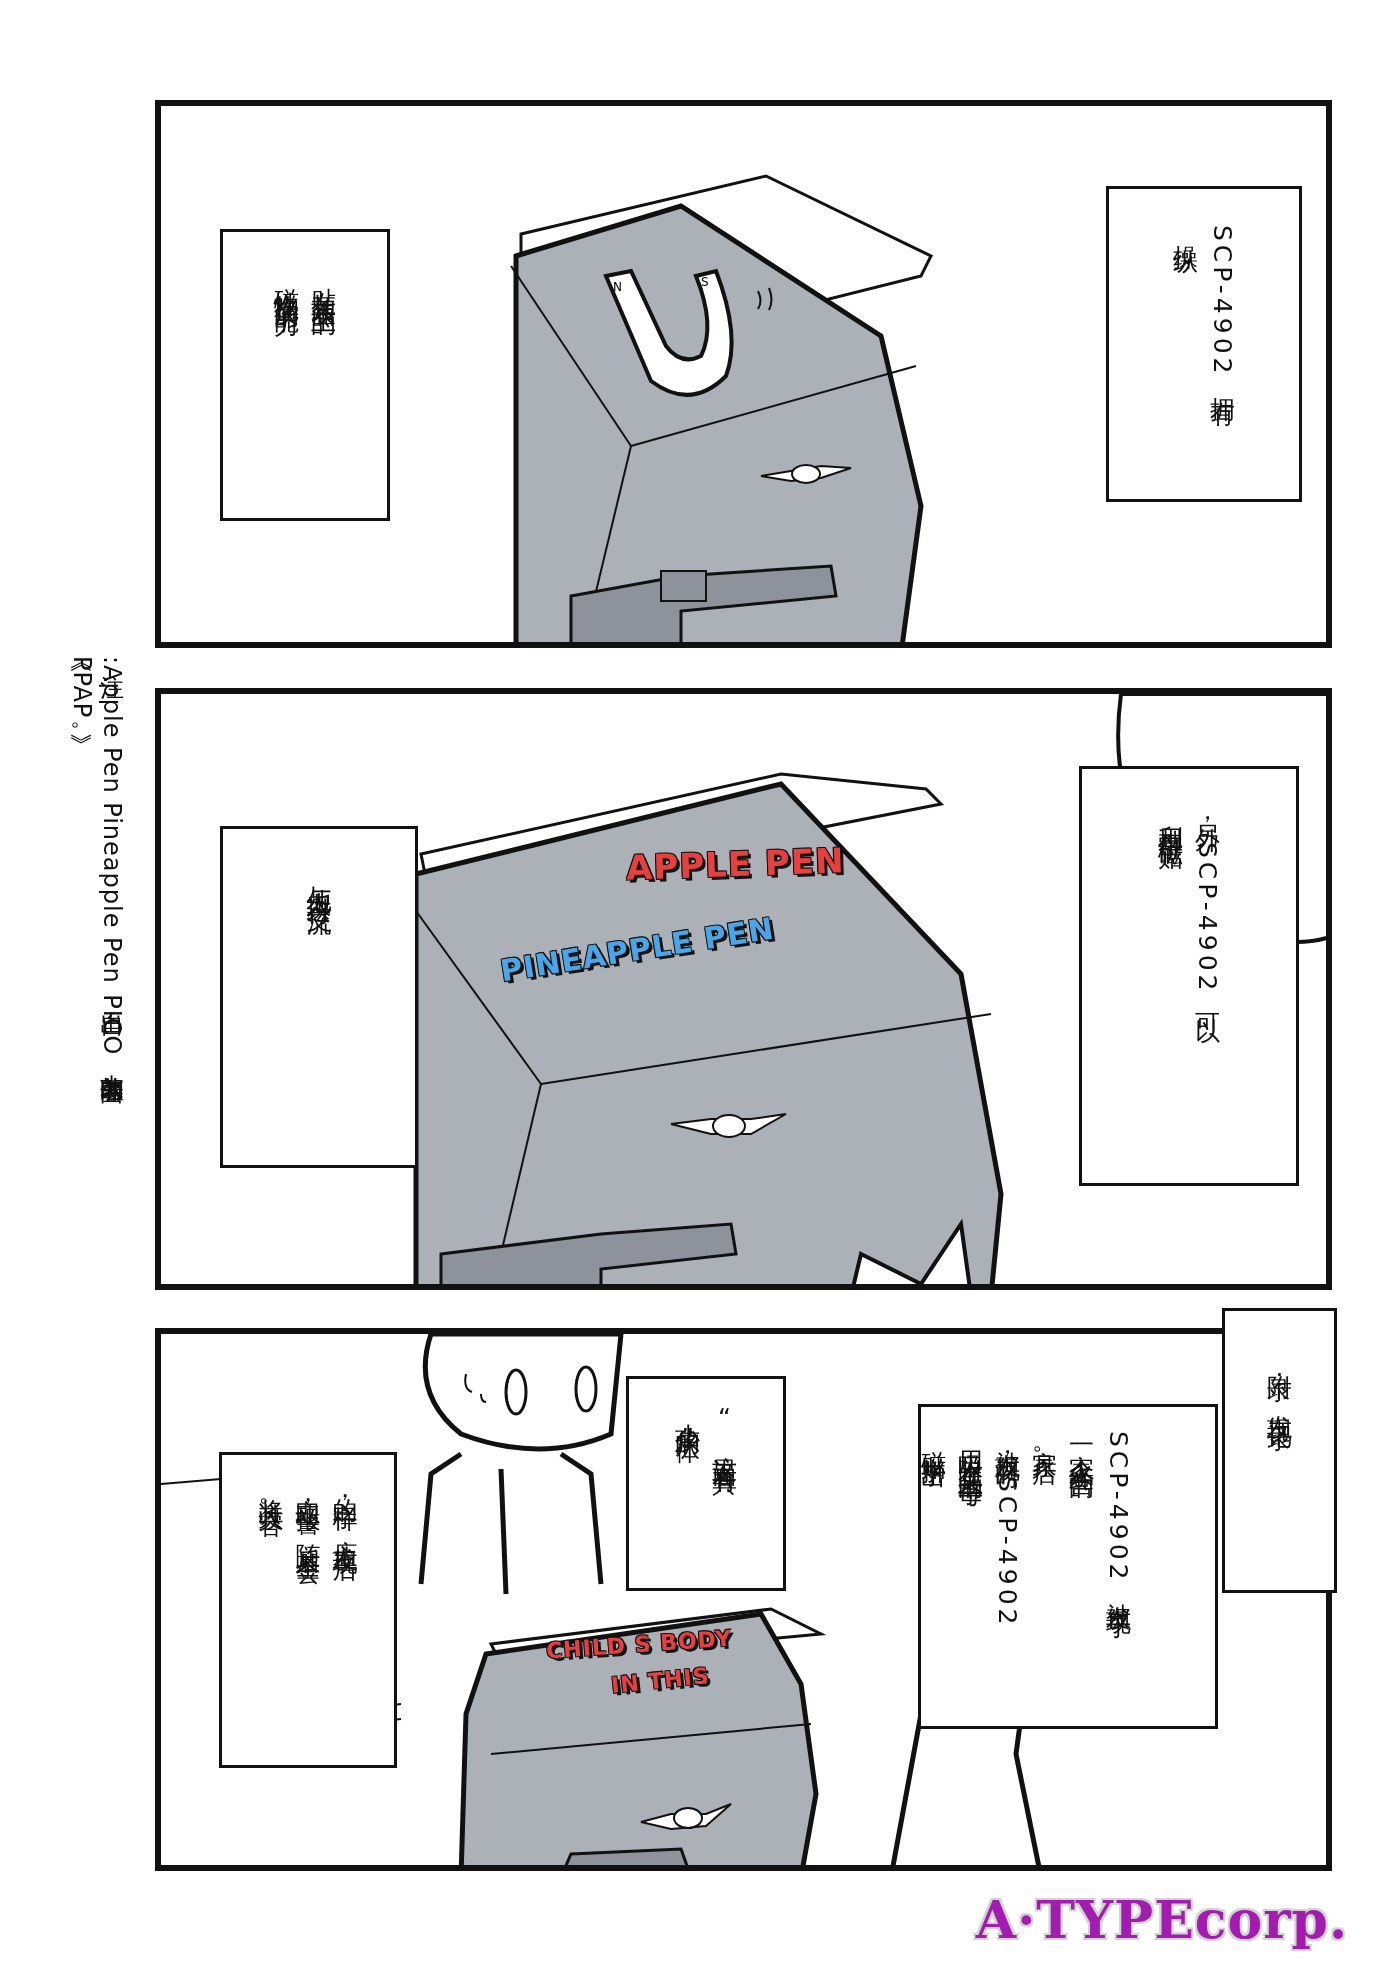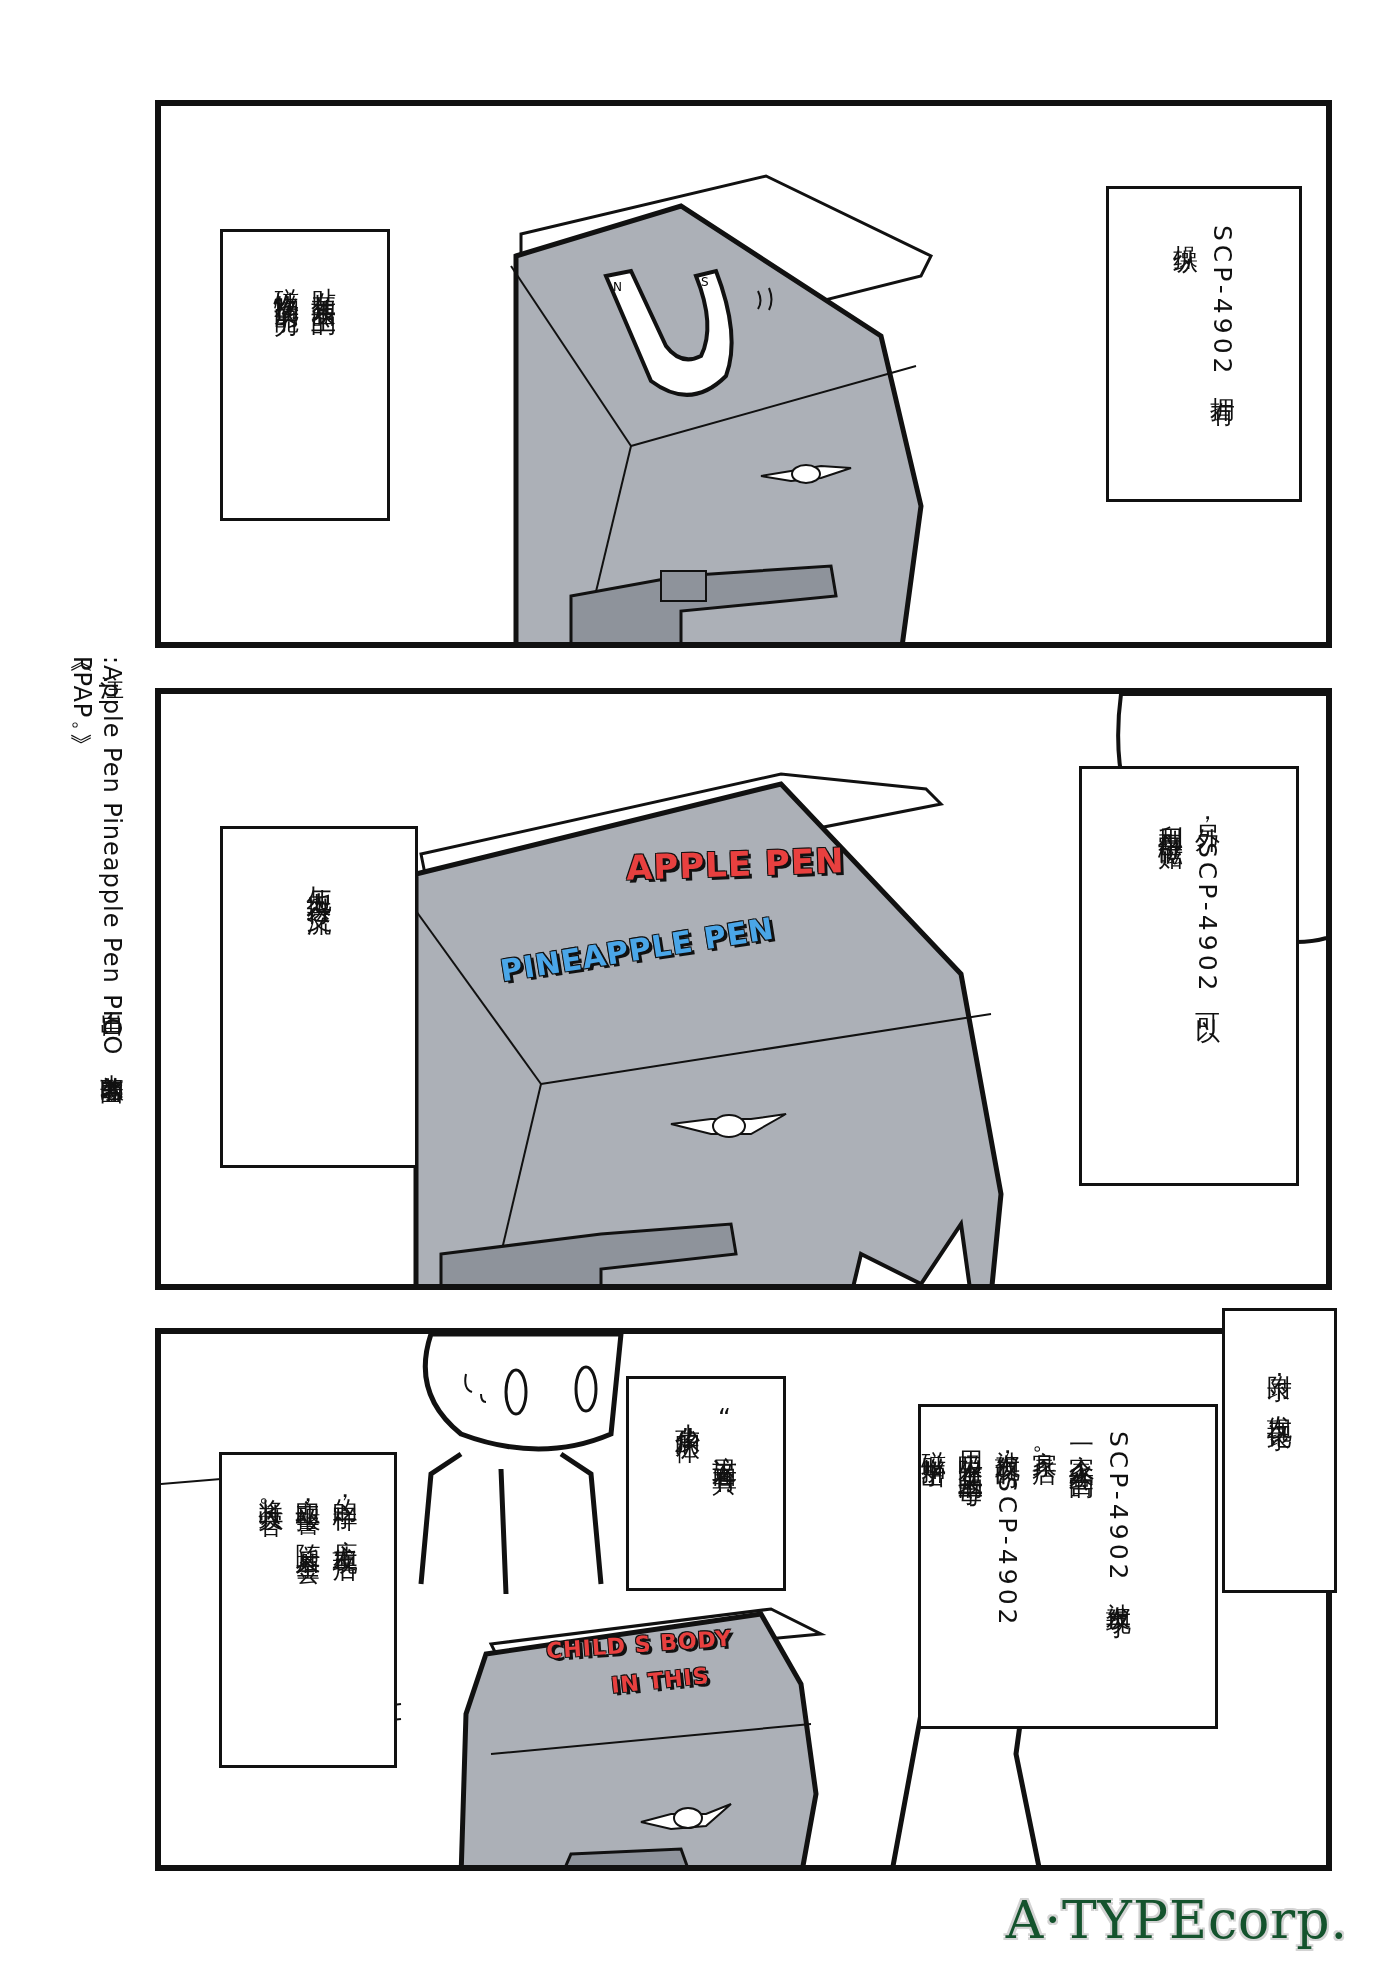--- a/index.html
+++ b/index.html
@@ -26,22 +26,22 @@
     position: absolute; left: 70px; top: 655px;
     display: flex; flex-direction: row-reverse; gap: 6px;
   }
   .side-note .vcol { font-size: 24px; letter-spacing: 1px; text-orientation: mixed; }
   .magnet-word {
     position: absolute; font-family: "DejaVu Sans", sans-serif; font-weight: bold; font-size: 34px;
     letter-spacing: 1px; text-shadow: 3px 3px 0 #111, -1px -1px 0 #111, 1px -1px 0 #111, -1px 1px 0 #111;
     white-space: nowrap;
   }
   .watermark {
-    position: absolute; right: 52px; bottom: 14px; font-family: "DejaVu Serif", serif; font-weight: normal;
-    font-size: 52px; color: #14532d; letter-spacing: 1px;
+    position: absolute; right: 52px; bottom: 14px; font-family: "DejaVu Serif", serif; font-weight: bold;
+    font-size: 52px; color: #a21caf; letter-spacing: 1px;
     text-shadow: 0 0 3px #cfcfcf, 2px 2px 0 #d4d4d4, -2px -2px 0 #d4d4d4, 2px -2px 0 #d4d4d4, -2px 2px 0 #d4d4d4;
   }
 </style>
 </head>
 <body>
 
 <div class="side-note">
   <div class="vcol">注:Apple Pen Pineapple Pen 出自PICO太郎的著名歌曲</div>
   <div class="vcol">《PPAP》。</div>
 </div>

